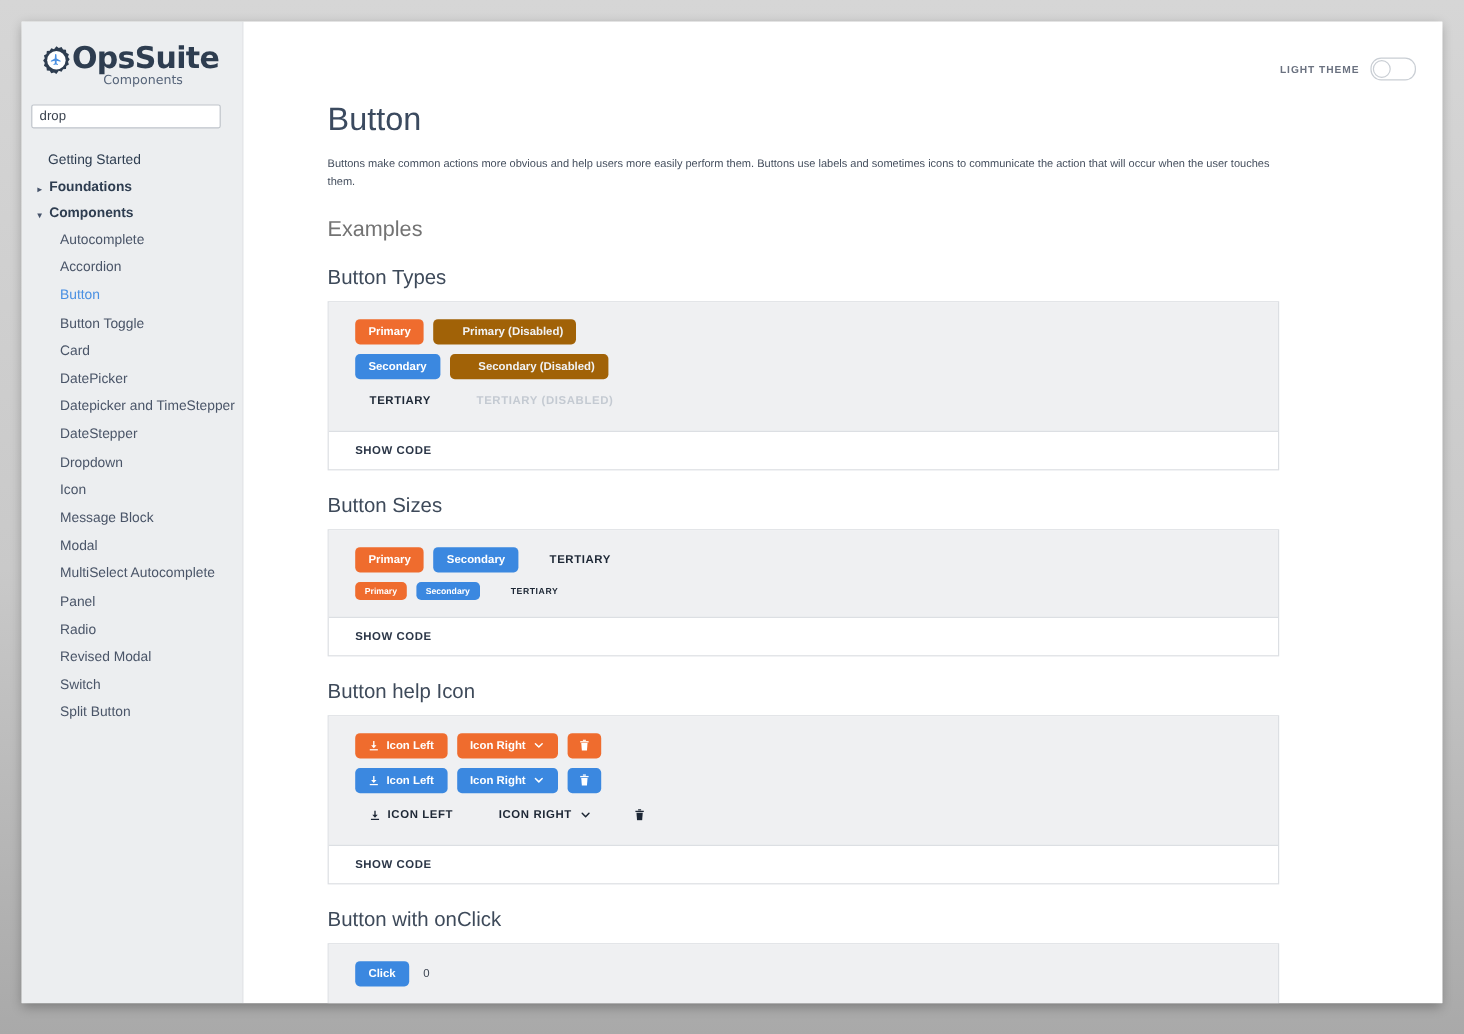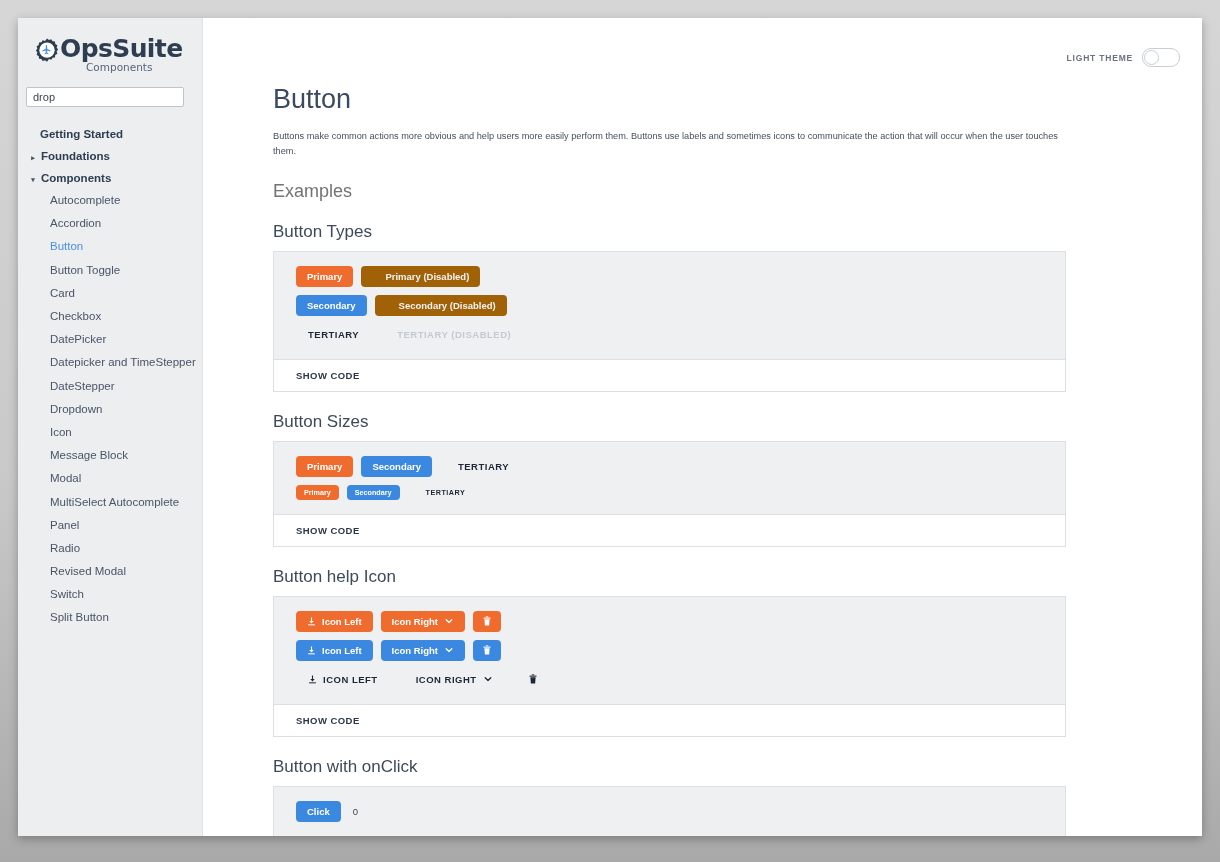--- a/index.html
+++ b/index.html
@@ -51,21 +51,21 @@
     border: 1px solid #bfc4ca;
     background: #fff;
     font-size: 11px; color: #3c4450;
     padding: 0 6px;
     box-sizing: border-box;
     border-radius: 2px;
     font-family: "Liberation Sans", sans-serif;
   }
   .nav { margin-top: 16px; }
   .nav-top {
-    font-size: 11.5px; font-weight: bold; color: #2e3d50;
+    font-size: 11.5px; font-weight: normal; color: #2e3d50;
     padding: 5px 15px 5px 22px;
     cursor: pointer;
   }
   .nav-group {
     display: flex; align-items: flex-end;
     font-size: 11.5px; font-weight: bold; color: #2e3d50;
     padding: 5px 0 5px 10px;
     cursor: pointer;
   }
   .caret {
@@ -202,21 +202,20 @@
         <span class="caret">▾</span>
         <span>Components</span>
       </div>
 
       <div id="nav-items">
             <div class="nav-item">Autocomplete</div>
             <div class="nav-item">Accordion</div>
             <div class="nav-item active">Button</div>
             <div class="nav-item">Button Toggle</div>
             <div class="nav-item">Card</div>
-            <div class="nav-item">Checkbox</div>
             <div class="nav-item">DatePicker</div>
             <div class="nav-item">Datepicker and TimeStepper</div>
             <div class="nav-item">DateStepper</div>
             <div class="nav-item">Dropdown</div>
             <div class="nav-item">Icon</div>
             <div class="nav-item">Message Block</div>
             <div class="nav-item">Modal</div>
             <div class="nav-item">MultiSelect Autocomplete</div>
             <div class="nav-item">Panel</div>
             <div class="nav-item">Radio</div>

